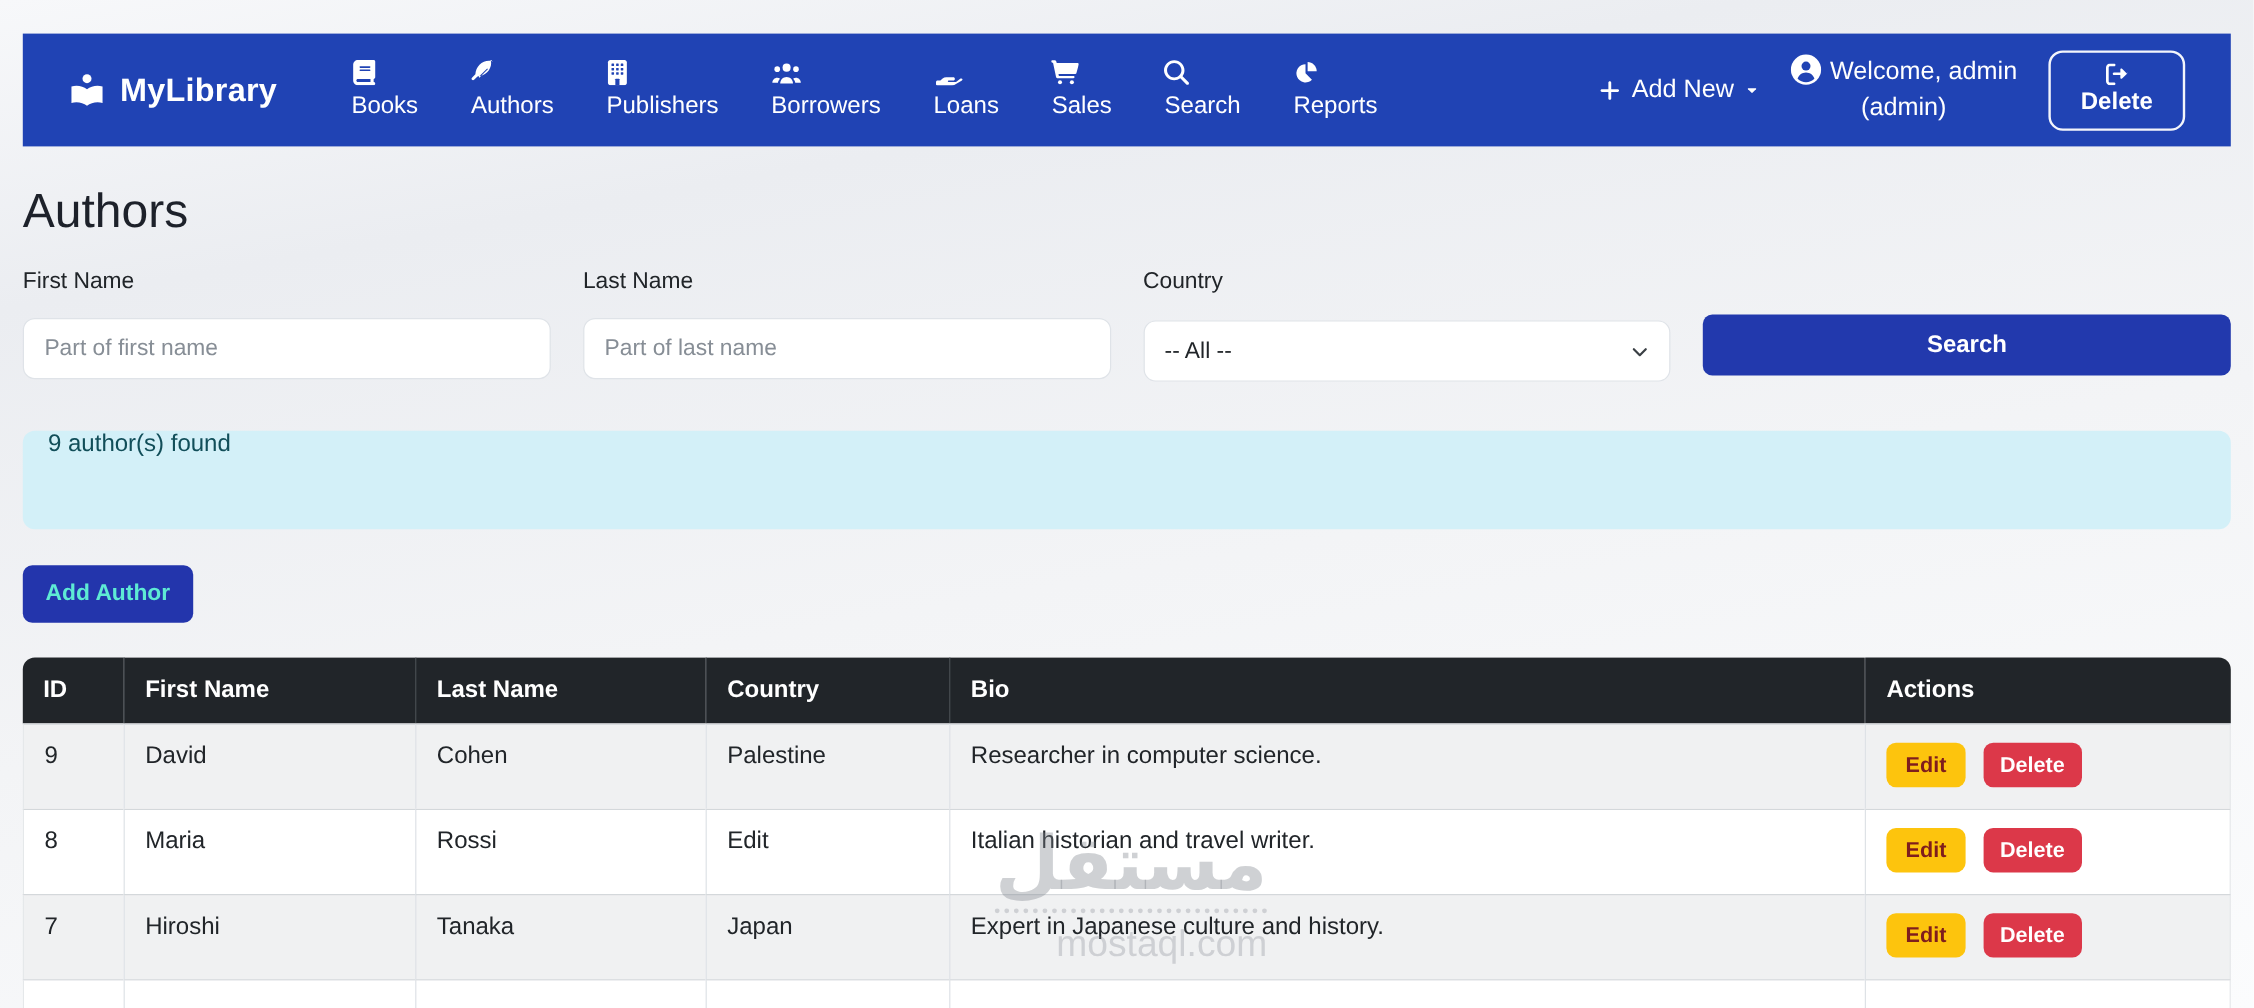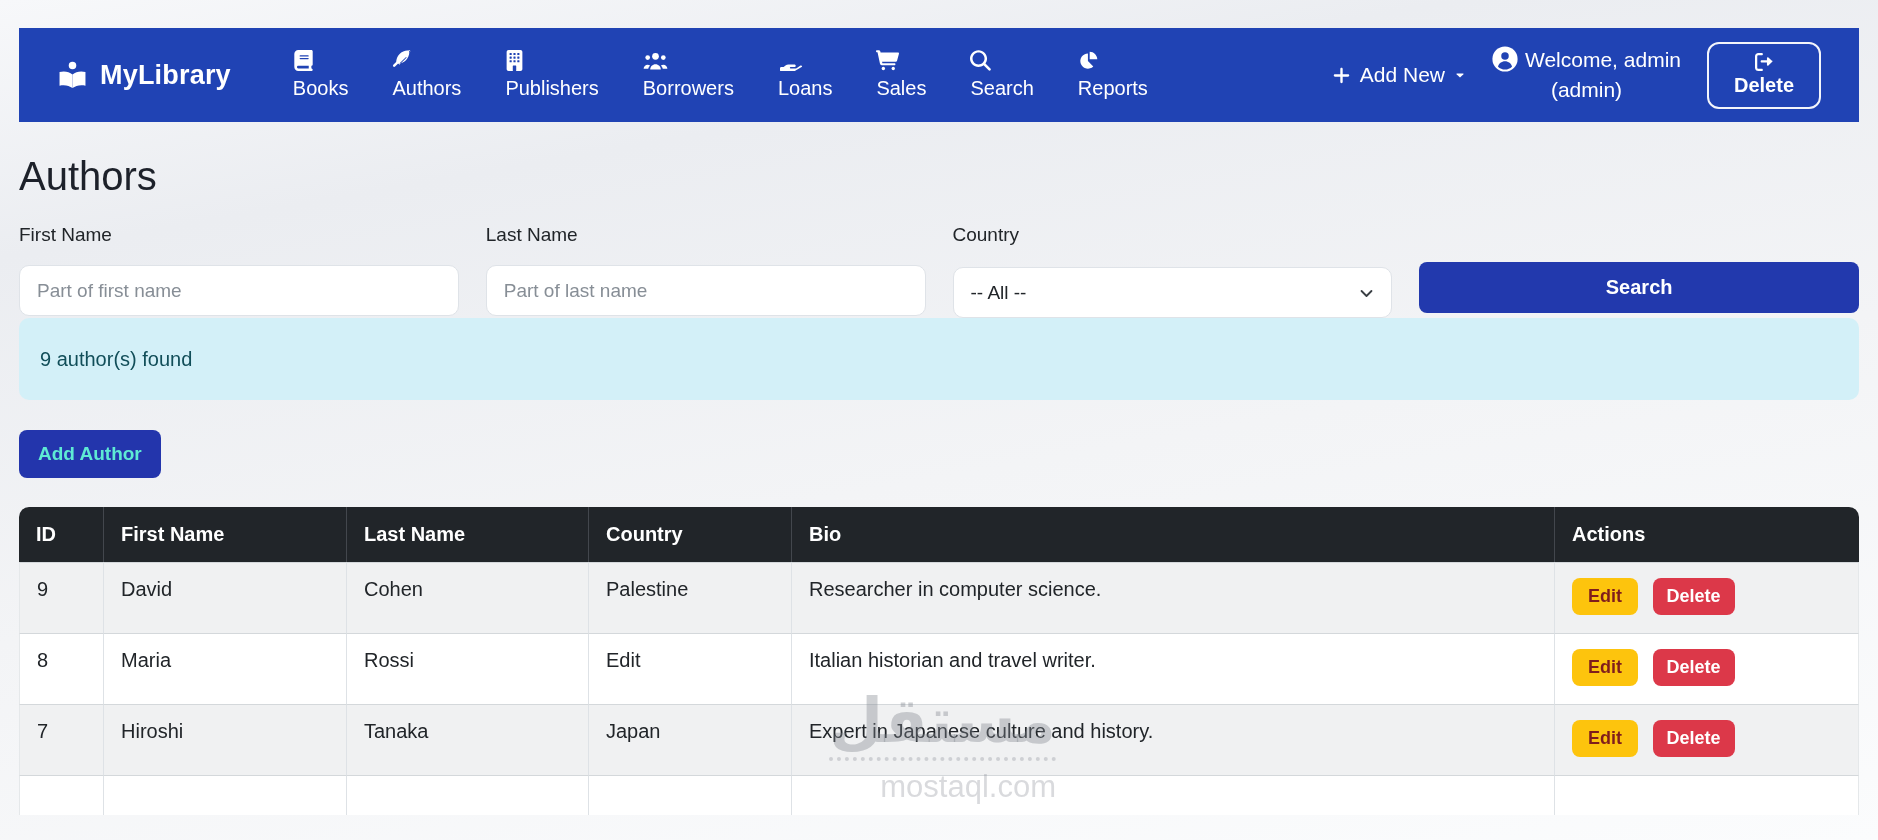--- a/index.html
+++ b/index.html
@@ -53,22 +53,22 @@
     font-size:19px; cursor:pointer;margin-top:21px;
   }
   .select .chev { position:absolute; right:16px; top:17px; }
   .search-btn {
     width:100%; height:51px; background:#2239ad; border:none; border-radius:8px;
     color:#fff; font-size:20px; font-weight:700; font-family:inherit; cursor:pointer;
   }
 
   
   .alert {
-    height:82px; background:#d3f0f8; border-radius:10px;
-    display:flex; align-items:center; padding:0 21px;
+    margin-top:41px; height:82px; background:#d3f0f8; border-radius:10px;
+    display:flex; padding:0 21px;
     color:#114e59; font-size:20px;
   }
   .add-author-btn {
     margin-top:30px; background:#2335ac; border:none; border-radius:8px;
     color:#5eead4; font-size:19px; font-weight:700; font-family:inherit;
     padding:13px 19px; cursor:pointer; display:inline-block;
   }
 
   
   .authors-table {

